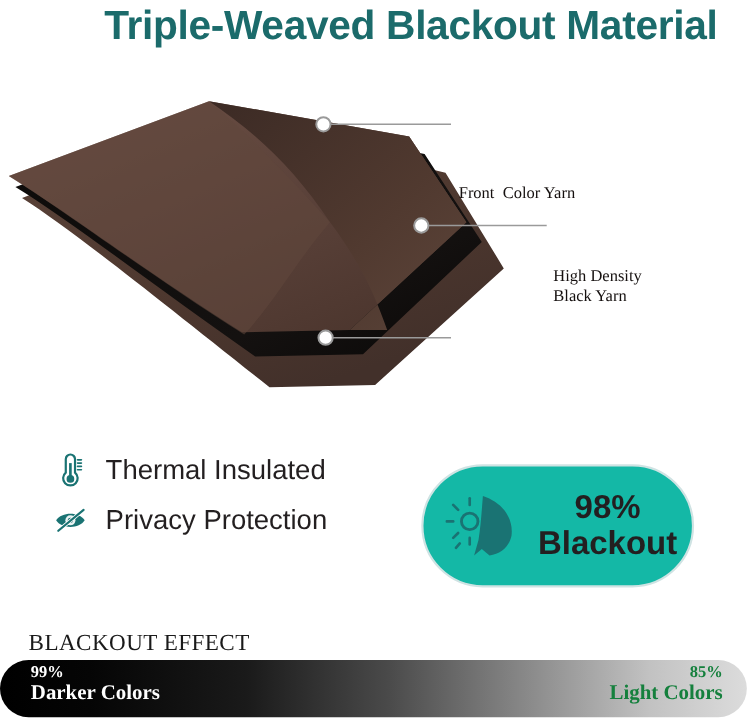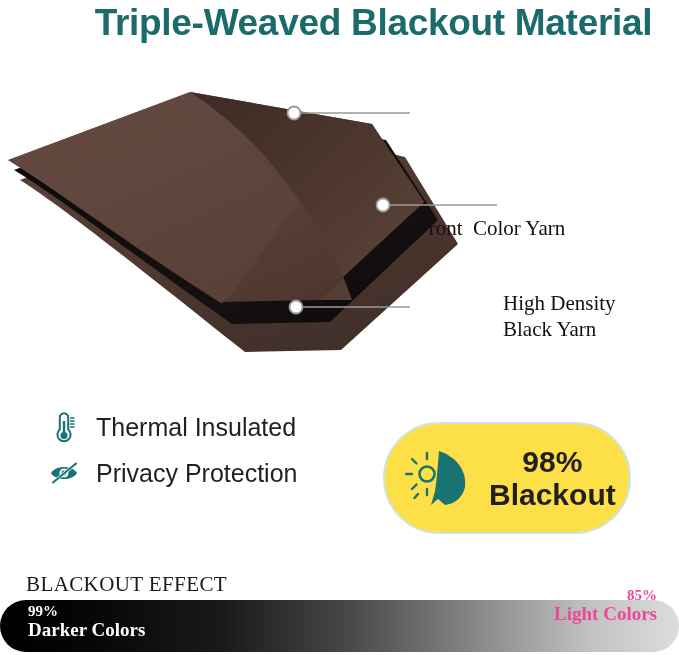--- a/index.html
+++ b/index.html
@@ -41,25 +41,24 @@
     width: 679px;
     height: 300px;
   }
   .diagram svg {
     display: block;
   }
 
   .callout-label {
     position: absolute;
     font-family: "Liberation Serif", serif;
-    font-size: 21px;
+    font-size: 15px;
     color: #15100f;
     line-height: 1.25;
     white-space: pre;
-    margin-top: 48px;
   }
   .callout-front { left: 417px; top: 105px; }
   .callout-mid   { left: 503px; top: 180px; }
   .callout-back  { left: 417px; top: 296px; }
 
   
   .features {
     position: absolute;
     left: 44px;
     top: 404px;
@@ -88,21 +87,21 @@
 
   
   .badge {
     position: absolute;
     left: 383px;
     top: 422px;
     width: 248px;
     height: 112px;
     border: 2px solid #cfe3e3;
     border-radius: 56px;
-    background: #fde047;
+    background: #14b8a6;
     display: flex;
     align-items: center;
     box-sizing: border-box;
     padding-left: 18px;
   }
   .badge-icon {
     width: 78px;
     height: 66px;
     flex: 0 0 78px;
     display: flex;
@@ -158,23 +157,23 @@
     position: absolute;
     left: 28px;
     top: 604px;
     font-family: "Liberation Serif", serif;
     color: #ffffff;
     line-height: 1.05;
   }
   .effect-right {
     position: absolute;
     right: 22px;
-    top: 588px;
+    top: 604px;
     font-family: "Liberation Serif", serif;
-    color: #ec4899;
+    color: #15803d;
     line-height: 1.05;
     text-align: right;
   }
   .eff-pct {
     display: block;
     font-size: 15px;
     font-weight: bold;
   }
   .eff-sub {
     display: block;

